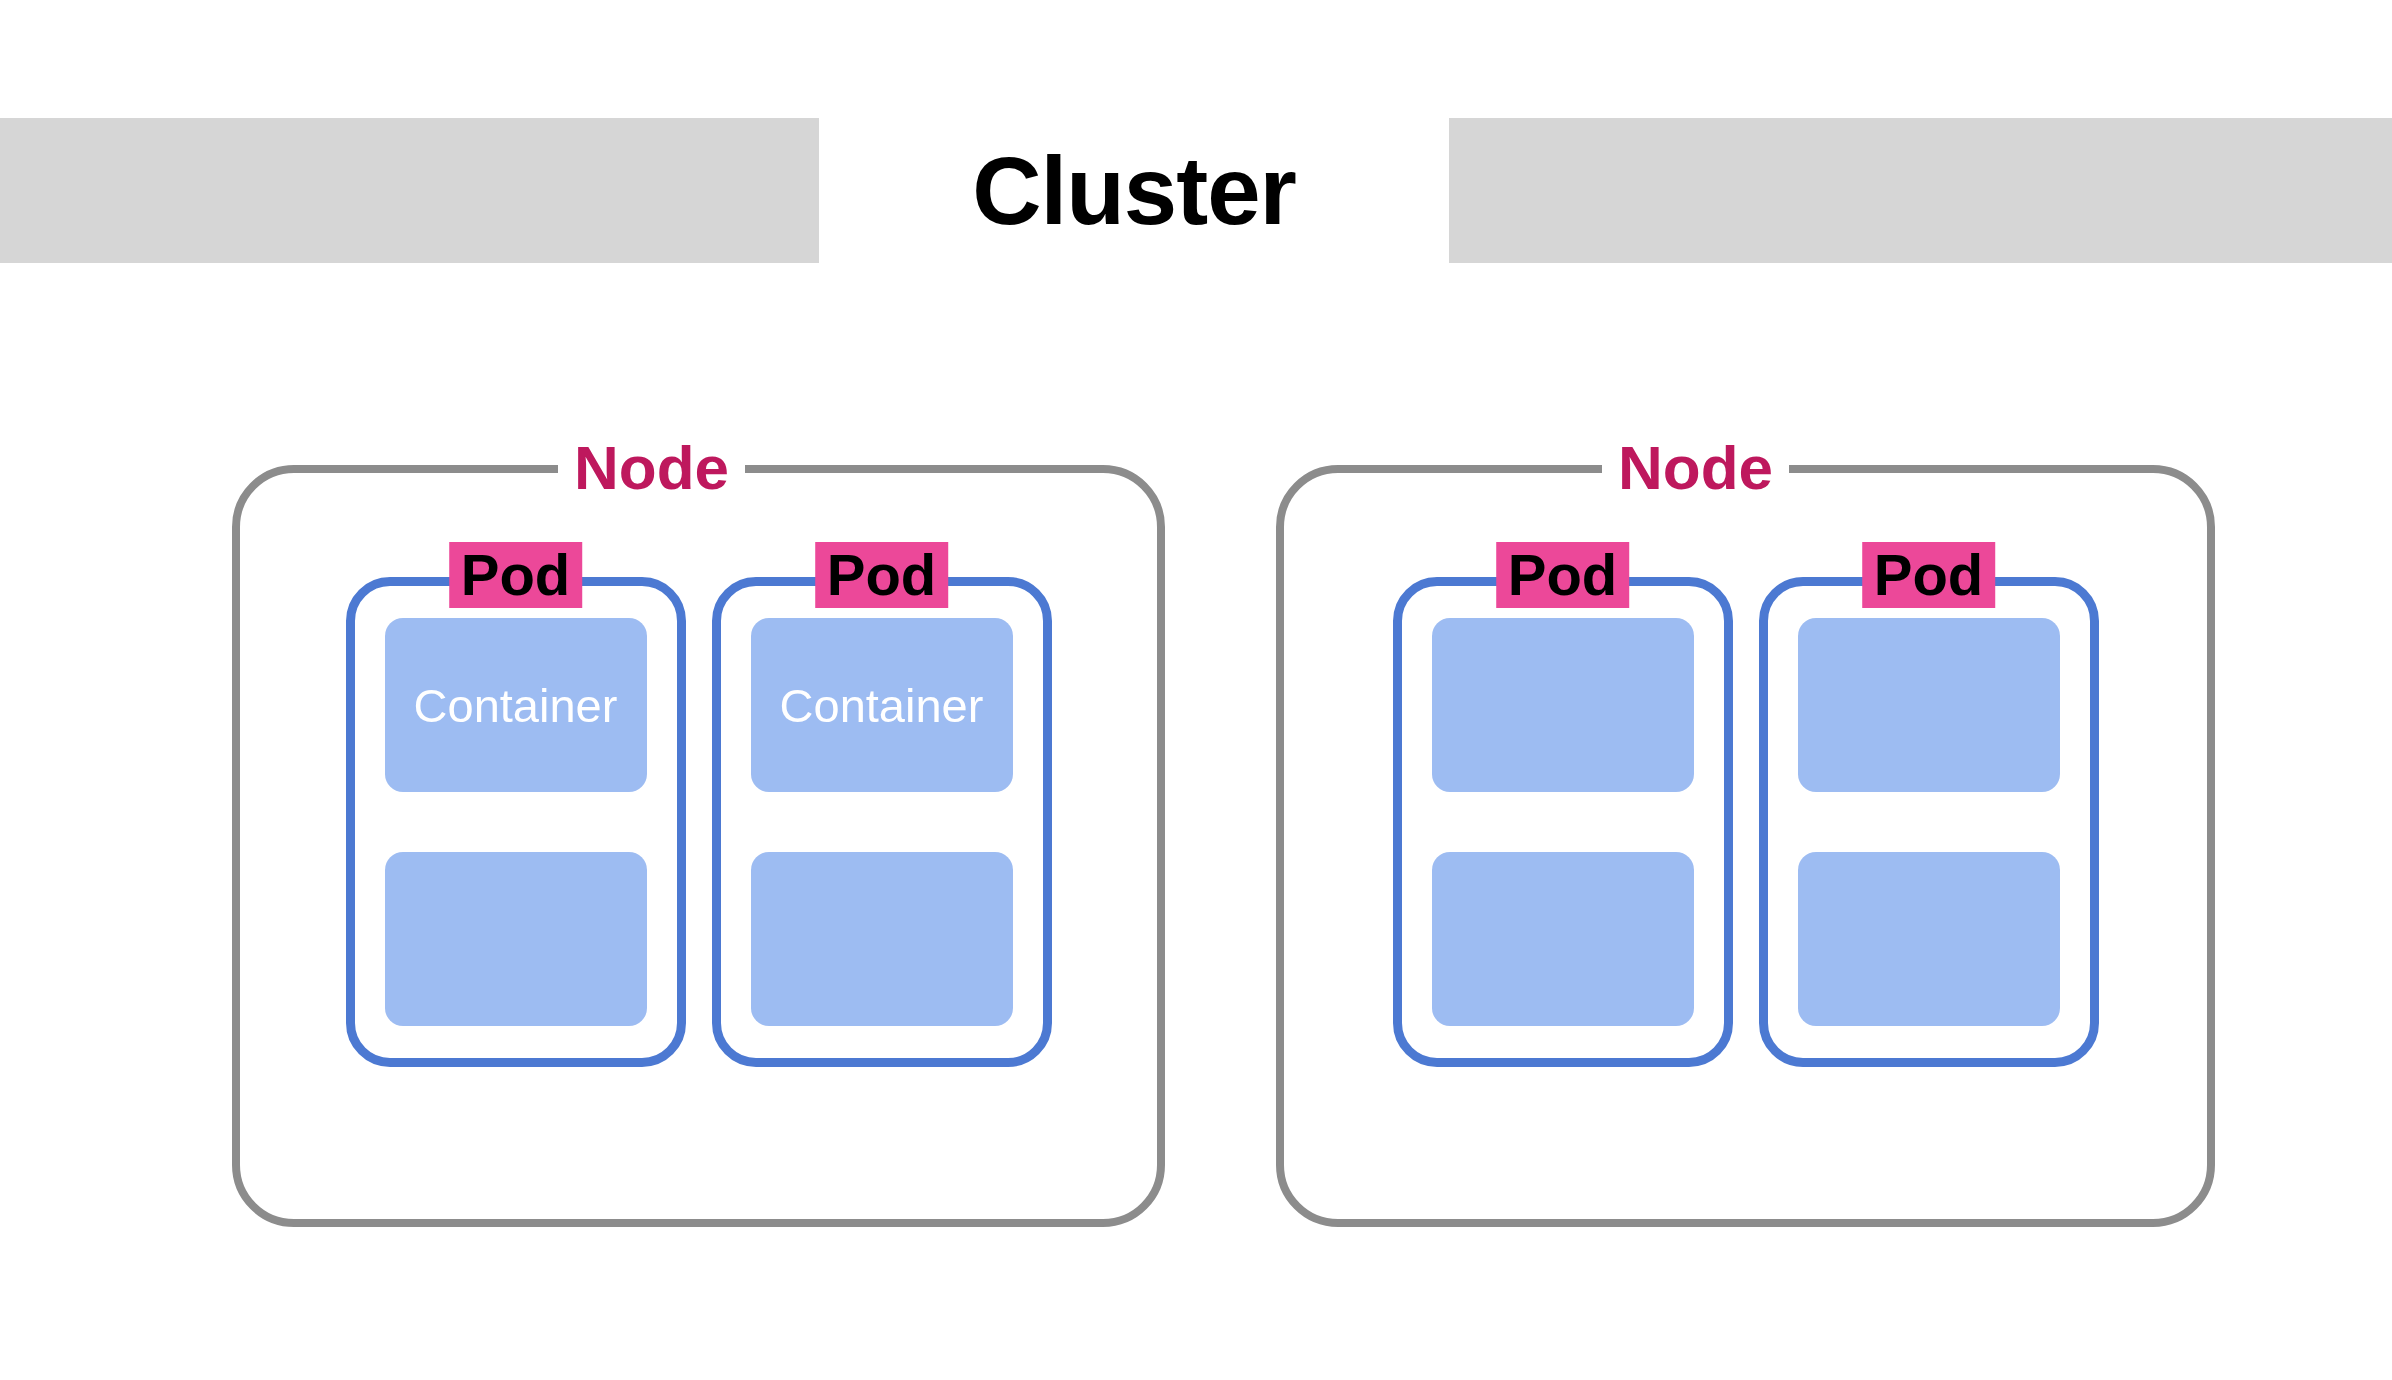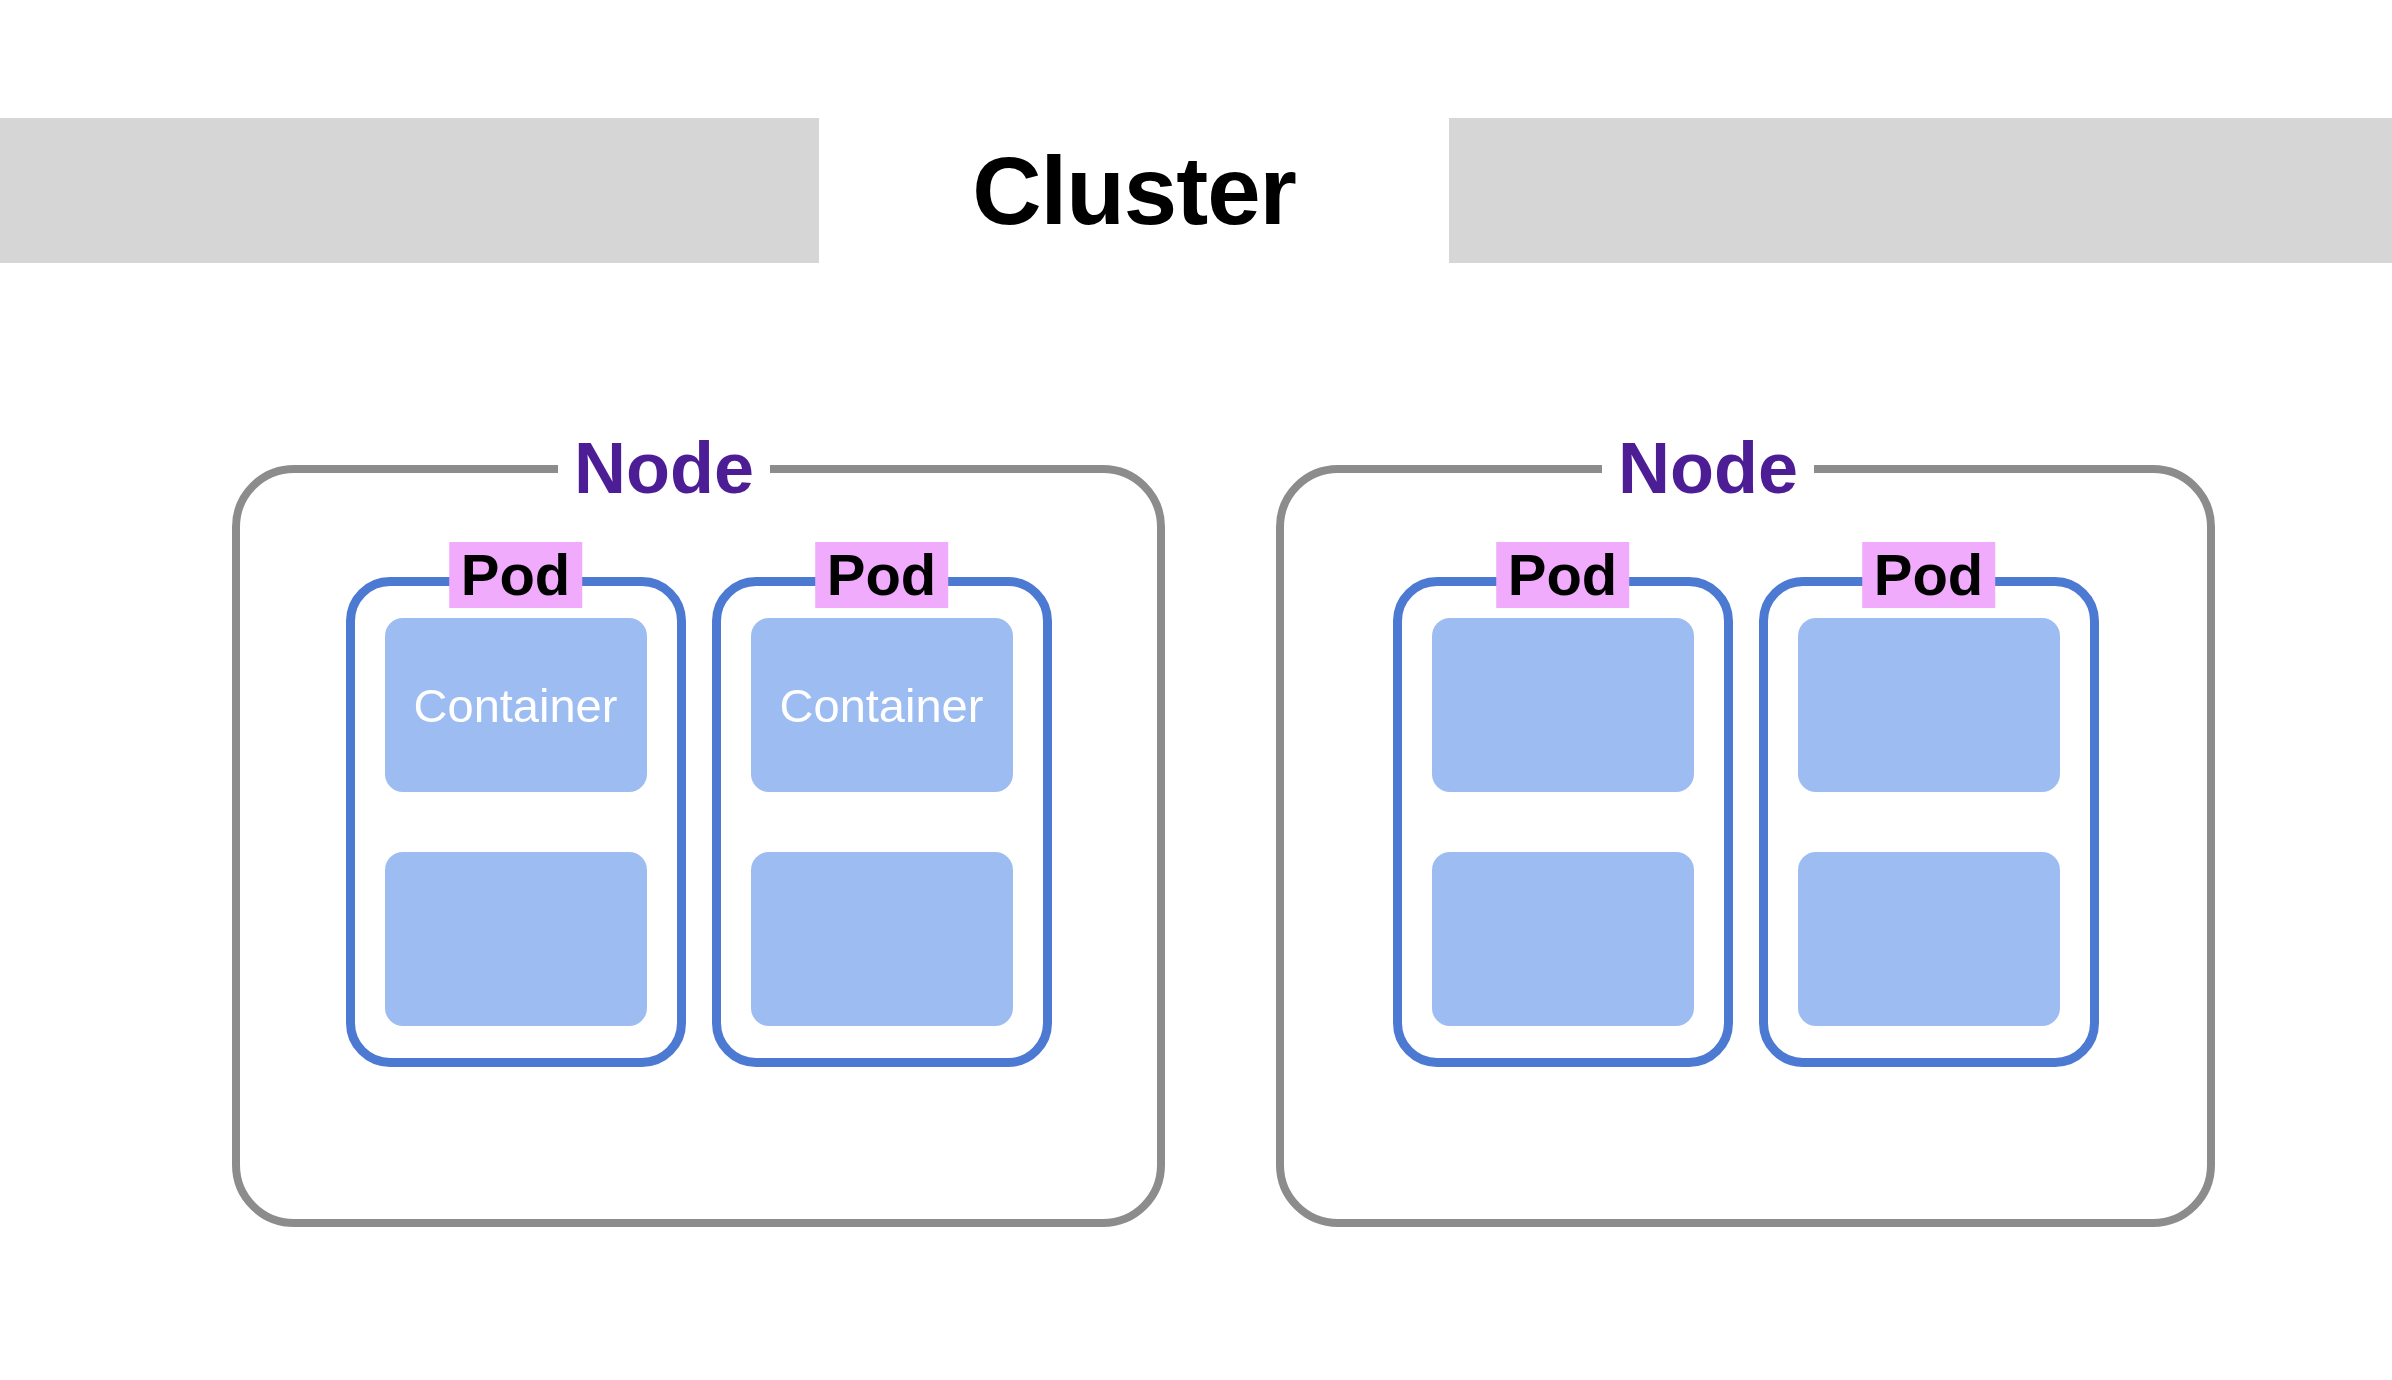--- a/index.html
+++ b/index.html
@@ -56,24 +56,24 @@
   #node-2 { left: 1276px; top: 465px; width: 939px; height: 762px; }
 
   
   .node-label {
     position: absolute;
     top: -54px;
     left: 50%;
     transform: translateX(-50%);
     background: #ffffff;
     padding: 0 16px;
-    font-size: 72px;
+    font-size: 62px;
     line-height: 98px;
     font-weight: bold;
-    color: #4c1d95;
+    color: #be185d;
     white-space: nowrap;
   }
   #node-1 .node-label { left: 318px; transform: none; }
   #node-2 .node-label { left: 318px; transform: none; }
 
   
   .pod-row {
     position: absolute;
     left: 0;
     top: 0;
@@ -99,21 +99,21 @@
     align-items: center;
     justify-content: space-between;
     padding: 32px 30px 32px 30px;
   }
 
   .pod-label {
     position: absolute;
     top: -44px;
     left: 50%;
     transform: translateX(-50%);
-    background: #f0abfc;
+    background: #ec4899;
     padding: 0 12px;
     font-size: 58px;
     line-height: 66px;
     font-weight: bold;
     color: #000000;
     white-space: nowrap;
   }
 
   .container-box {
     box-sizing: border-box;

